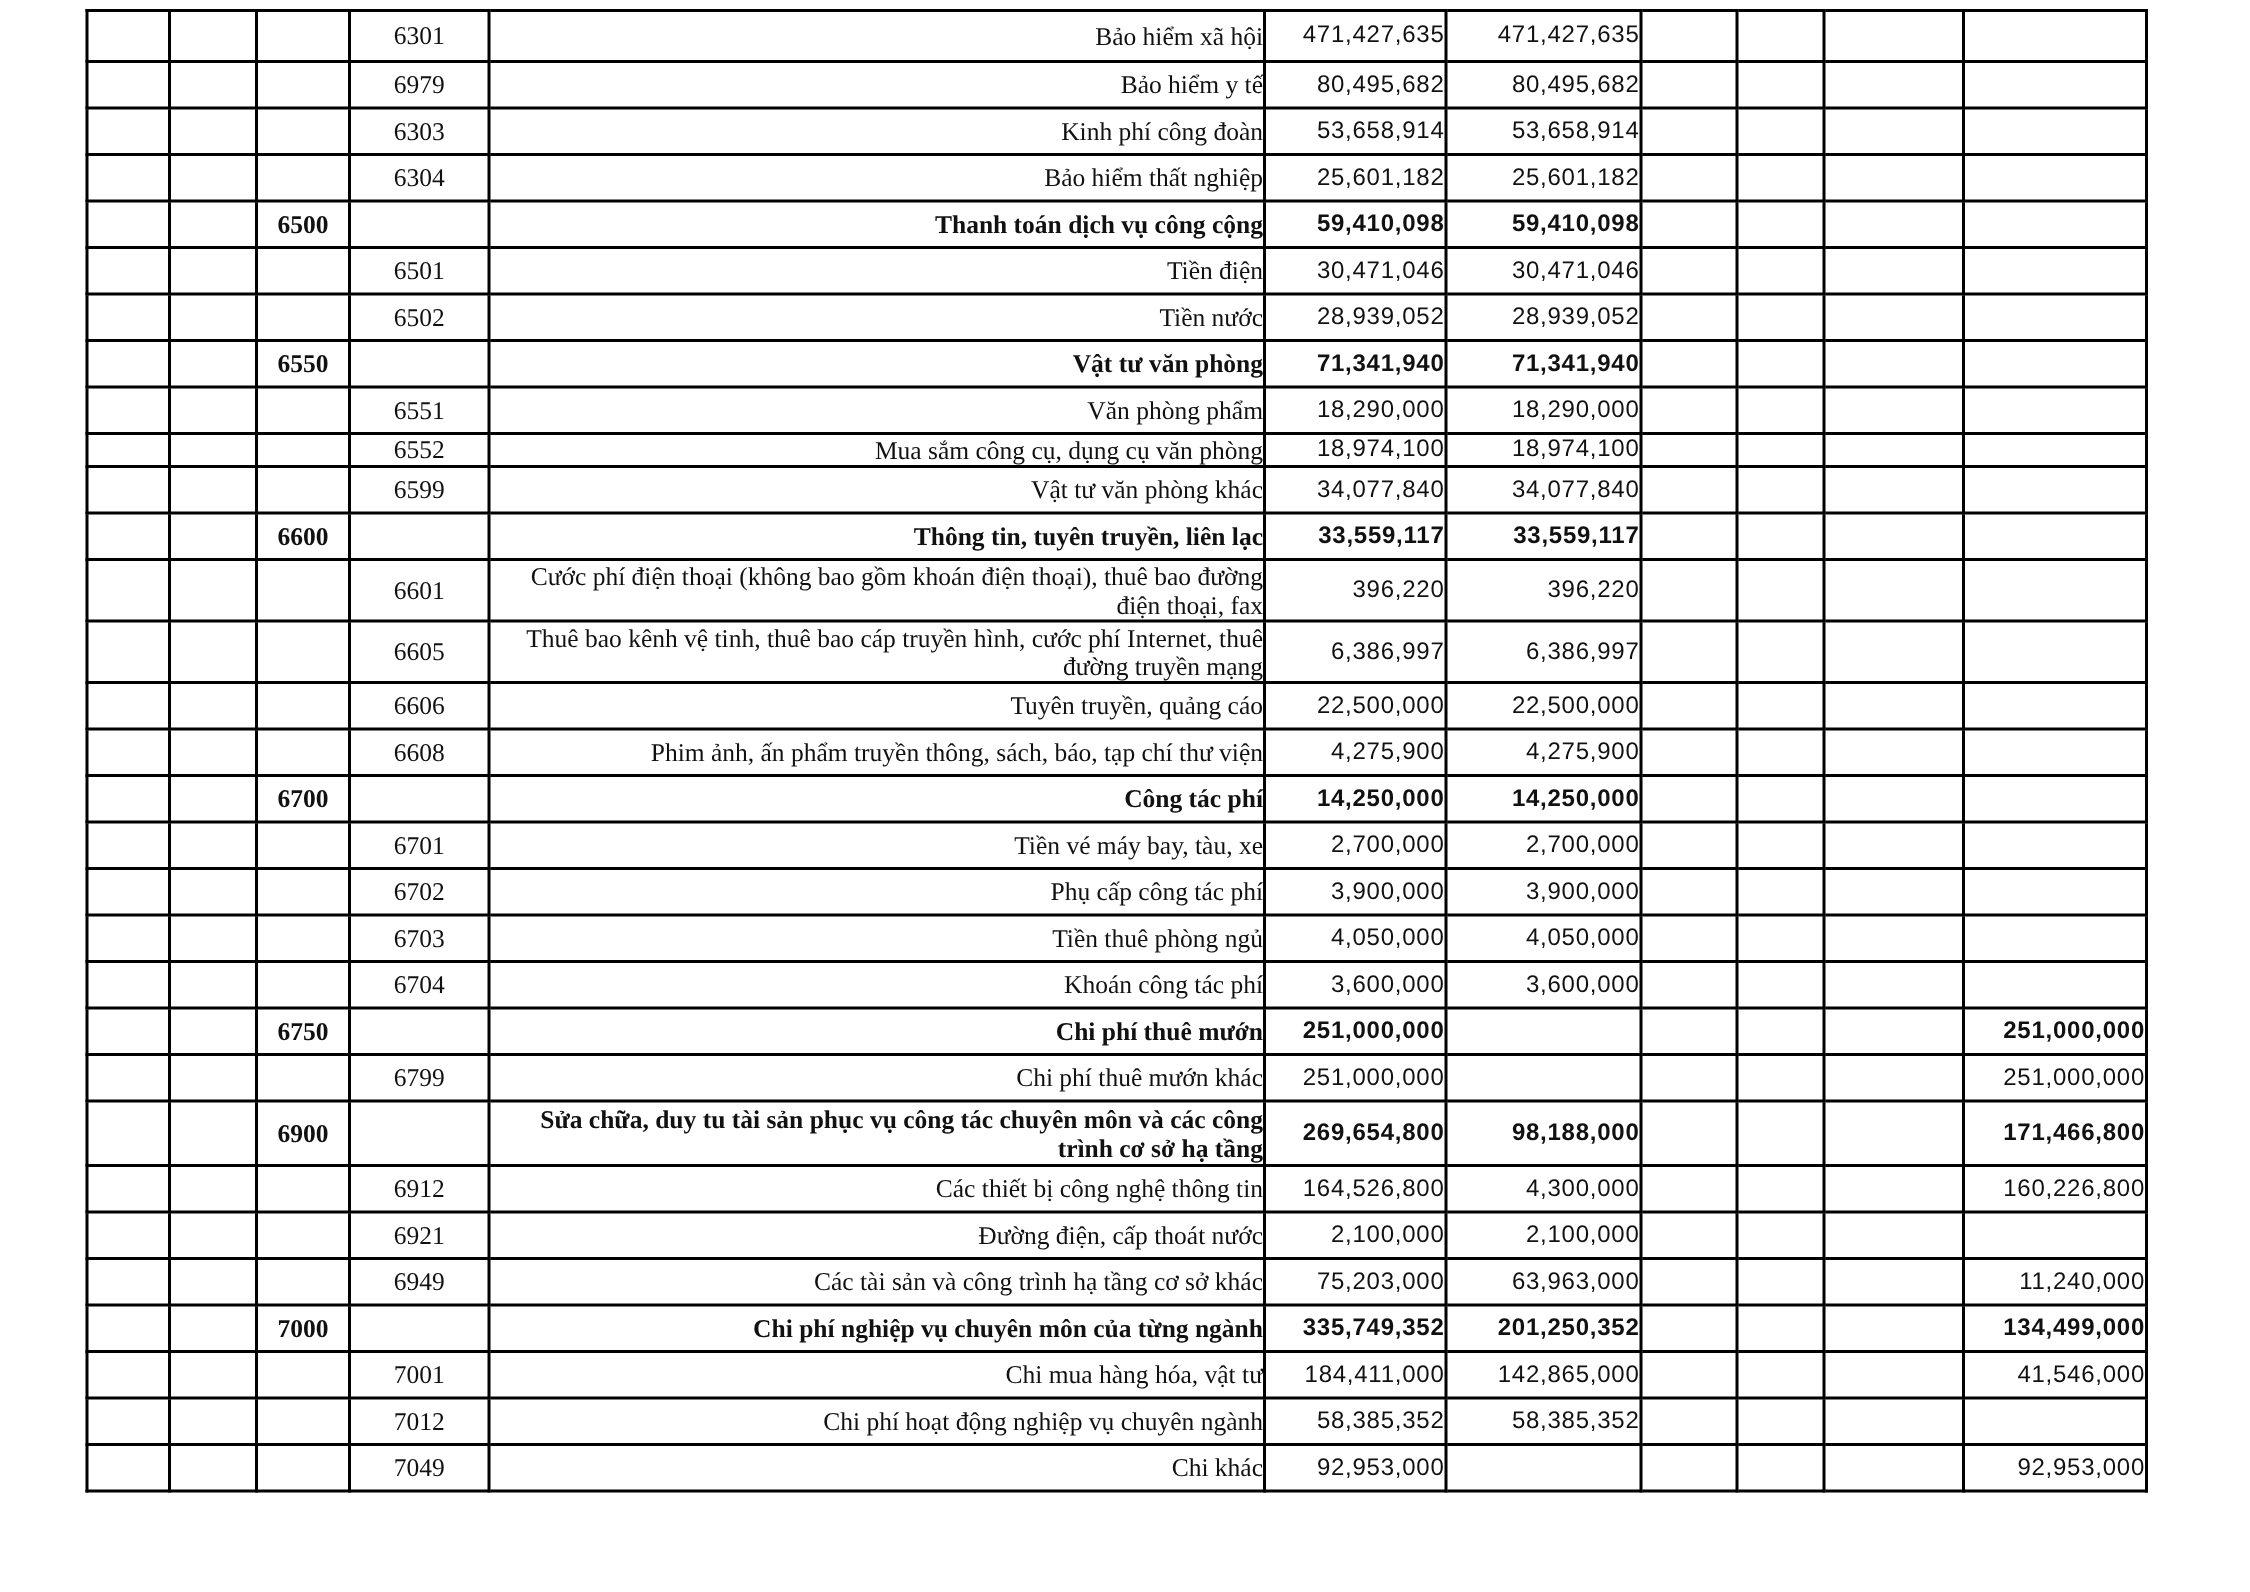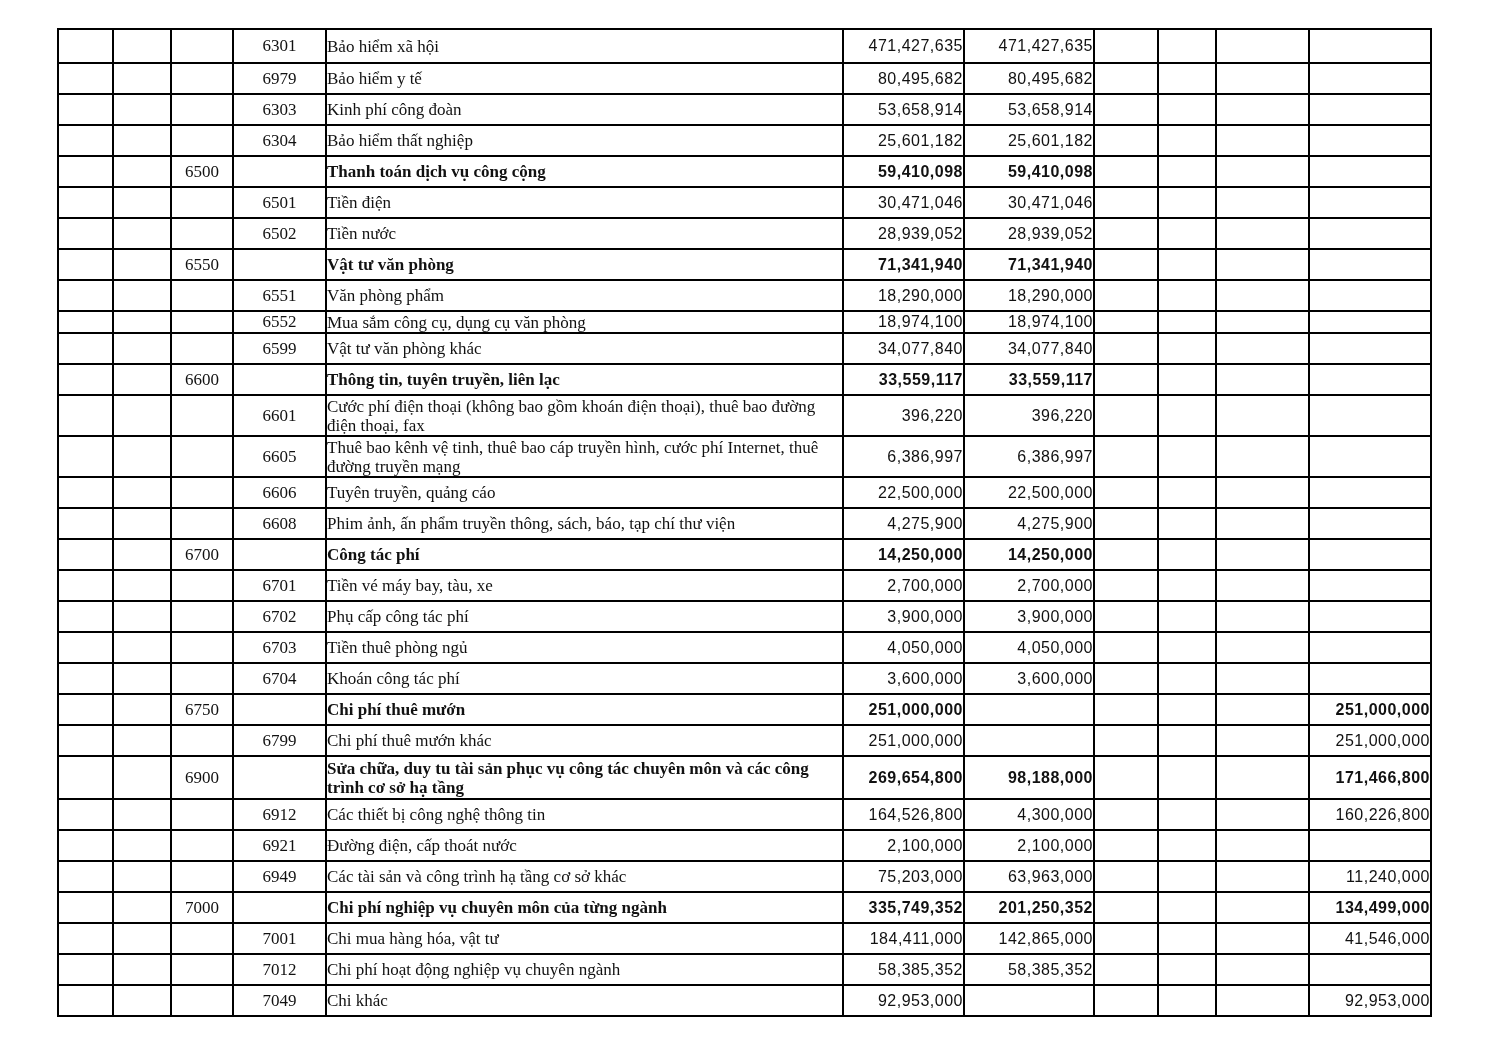--- a/index.html
+++ b/index.html
@@ -12,43 +12,43 @@
     width: 1500px;
     height: 1061px;
     background: #ffffff;
     overflow: hidden;
     font-family: "Liberation Serif", serif;
     color: #111111;
   }
   table.budget {
     position: absolute;
     left: 57px;
-    top: 28px;
+    top: 6px;
     width: 1373px;
     border-collapse: collapse;
     table-layout: fixed;
   }
   table.budget td {
     border: 2px solid #000000;
     padding: 0;
     overflow: hidden;
     vertical-align: middle;
     background: #ffffff;
   }
   td.c-code {
     text-align: center;
     font-size: 17px;
     font-family: "Liberation Serif", serif;
   }
-  td.c-group { font-weight: normal; }
+  td.c-group { font-weight: bold; }
   td.c-label {
     font-size: 17px;
     line-height: 19px;
     padding: 1px 4px;
-    text-align: left;
+    text-align: right;
     font-family: "Liberation Serif", serif;
   }
   td.c-num {
     font-family: "Liberation Sans", sans-serif;
     font-size: 16px;
     letter-spacing: 0.5px;
     text-align: right;
     padding: 0 3px;
     white-space: nowrap;
   }

